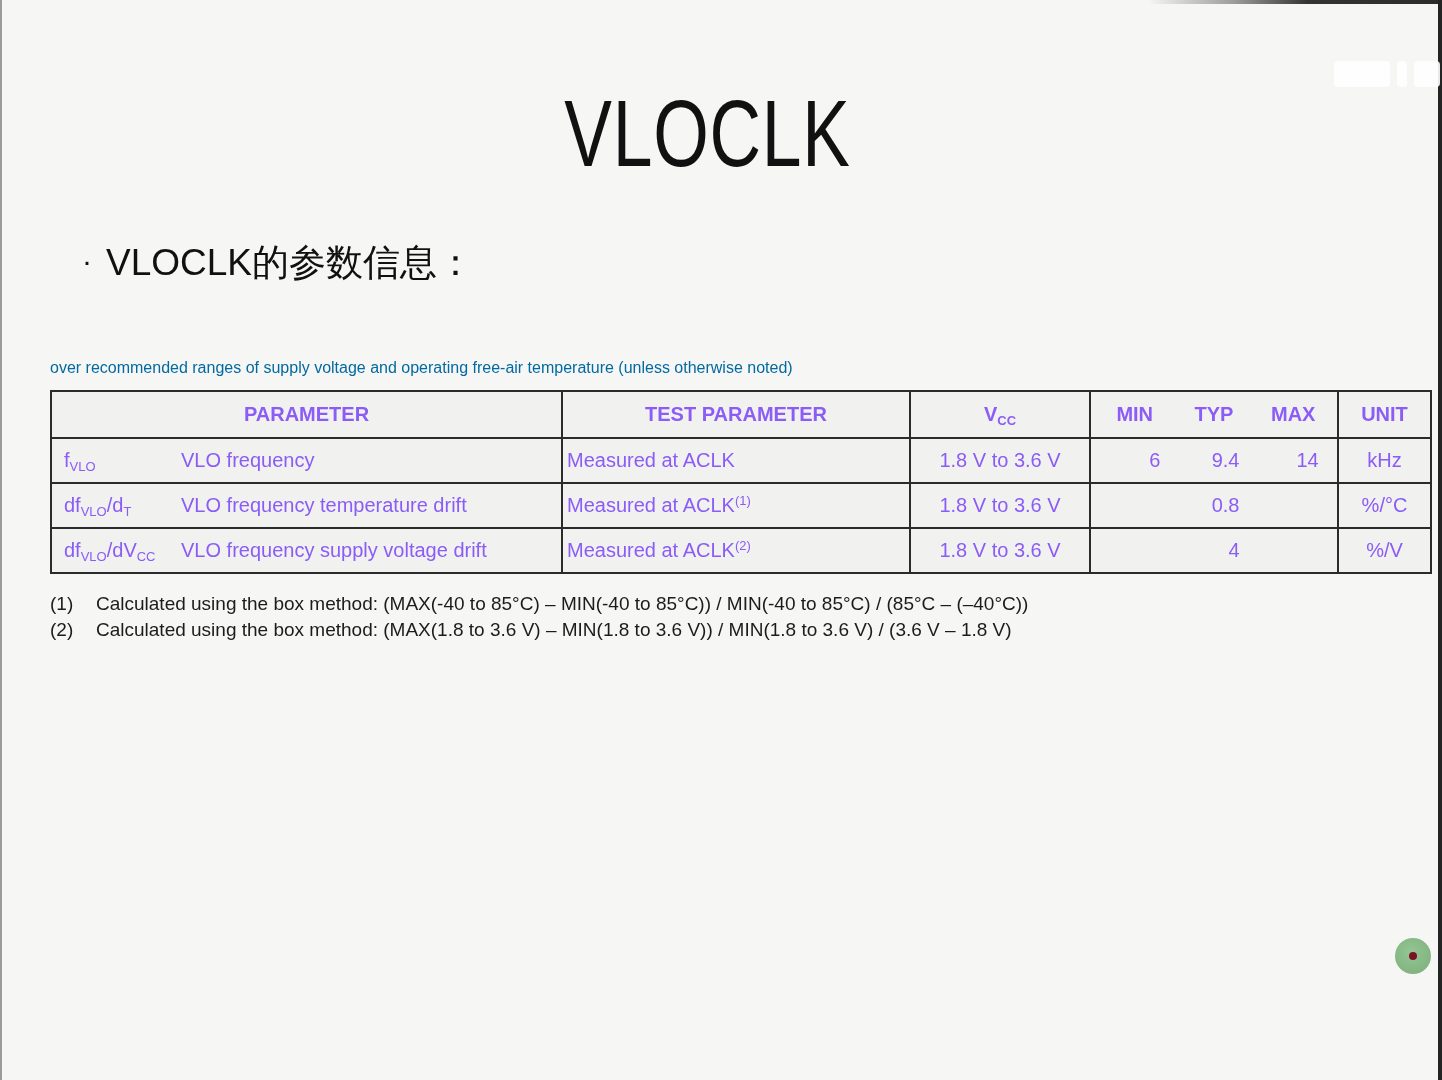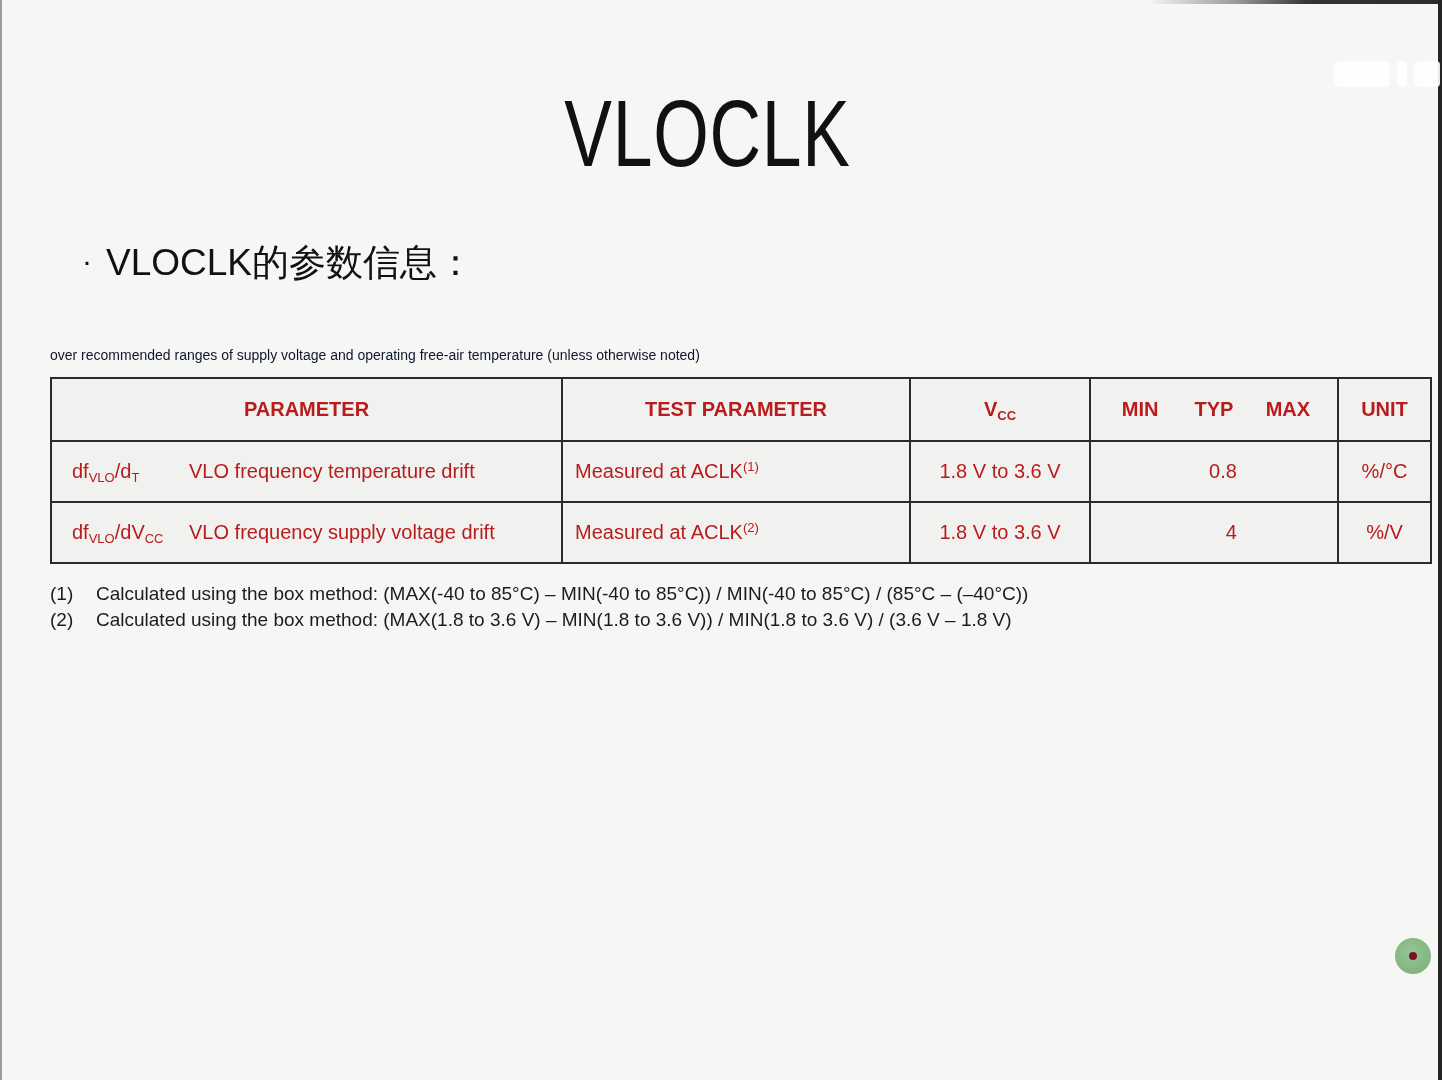--- a/index.html
+++ b/index.html
@@ -32,39 +32,39 @@
     letter-spacing:1px; white-space:nowrap;
   }
 
   
   .bullet-line { position:absolute; left:82px; top:238px; font-size:37px; color:#111; }
   .bullet-marker { font-size:30px; vertical-align:4px; margin-right:14px; }
 
   
   .ds { position:absolute; left:50px; top:342px; width:1380px; }
   .ds-heading { font-size:25px; font-weight:bold; color:#111; line-height:30px; }
-  .ds-note { font-size:14px; color:#0f172a; line-height:26px; }
+  .ds-note { font-size:16px; color:#0369a1; line-height:26px; margin-top:13px; }
 
   table.params {
     border-collapse:collapse; table-layout:fixed;
     width:1380px; margin-top:9px;
     font-size:20px;
   }
   table.params col.c1 { width:511px; }
   table.params col.c2 { width:348px; }
   table.params col.c3 { width:180px; }
   table.params col.c4 { width:248px; }
   table.params col.c5 { width:93px; }
   table.params th, table.params td {
     border:2px solid #2b2b2b;
     background:#f1f1f0;
     height:35px;
-    padding:12px;
+    padding:4px;
     vertical-align:middle;
-    color:#b91c1c;
+    color:#8b5cf6;
   }
   table.params th { font-weight:bold; text-align:center; height:37px; font-size:20px; }
   sub { font-size:13px; vertical-align:-4px; line-height:0; }
   sup { font-size:13px; vertical-align:7px; line-height:0; }
 
   .c-param { text-align:left; }
   .c-param .sym  { display:inline-block; width:125px; padding-left:8px; box-sizing:border-box; white-space:nowrap; }
   .c-param .desc { display:inline-block; }
   .c-cond { text-align:left; padding-left:10px; }
   .c-vcc  { text-align:center; }
@@ -126,20 +126,29 @@
           <tr>
         <th class="c-paramh">PARAMETER</th>
         <th>TEST PARAMETER</th>
         <th><span>V</span><sub>CC</sub></th>
         <th class="c-mtm">
           <span class="mtm-h">MIN</span><span class="mtm-h">TYP</span><span class="mtm-h">MAX</span>
         </th>
         <th>UNIT</th>
       </tr>
 
+      <tr>
+        <td class="c-param">
+          <span class="sym"><span>f</span><sub>VLO</sub><span></span><sub></sub></span><span class="desc">VLO frequency</span>
+        </td>
+        <td class="c-cond"><span>Measured at ACLK</span><sup></sup></td>
+        <td class="c-vcc">1.8 V to 3.6 V</td>
+        <td class="c-mtm"><span class="mtm-v">6</span><span class="mtm-v">9.4</span><span class="mtm-v">14</span></td>
+        <td class="c-unit">kHz</td>
+      </tr>
 
       <tr>
         <td class="c-param">
           <span class="sym"><span>df</span><sub>VLO</sub><span>/d</span><sub>T</sub></span><span class="desc">VLO frequency temperature drift</span>
         </td>
         <td class="c-cond"><span>Measured at ACLK</span><sup>(1)</sup></td>
         <td class="c-vcc">1.8 V to 3.6 V</td>
         <td class="c-mtm"><span class="mtm-v"></span><span class="mtm-v">0.8</span><span class="mtm-v"></span></td>
         <td class="c-unit">%/°C</td>
       </tr>

